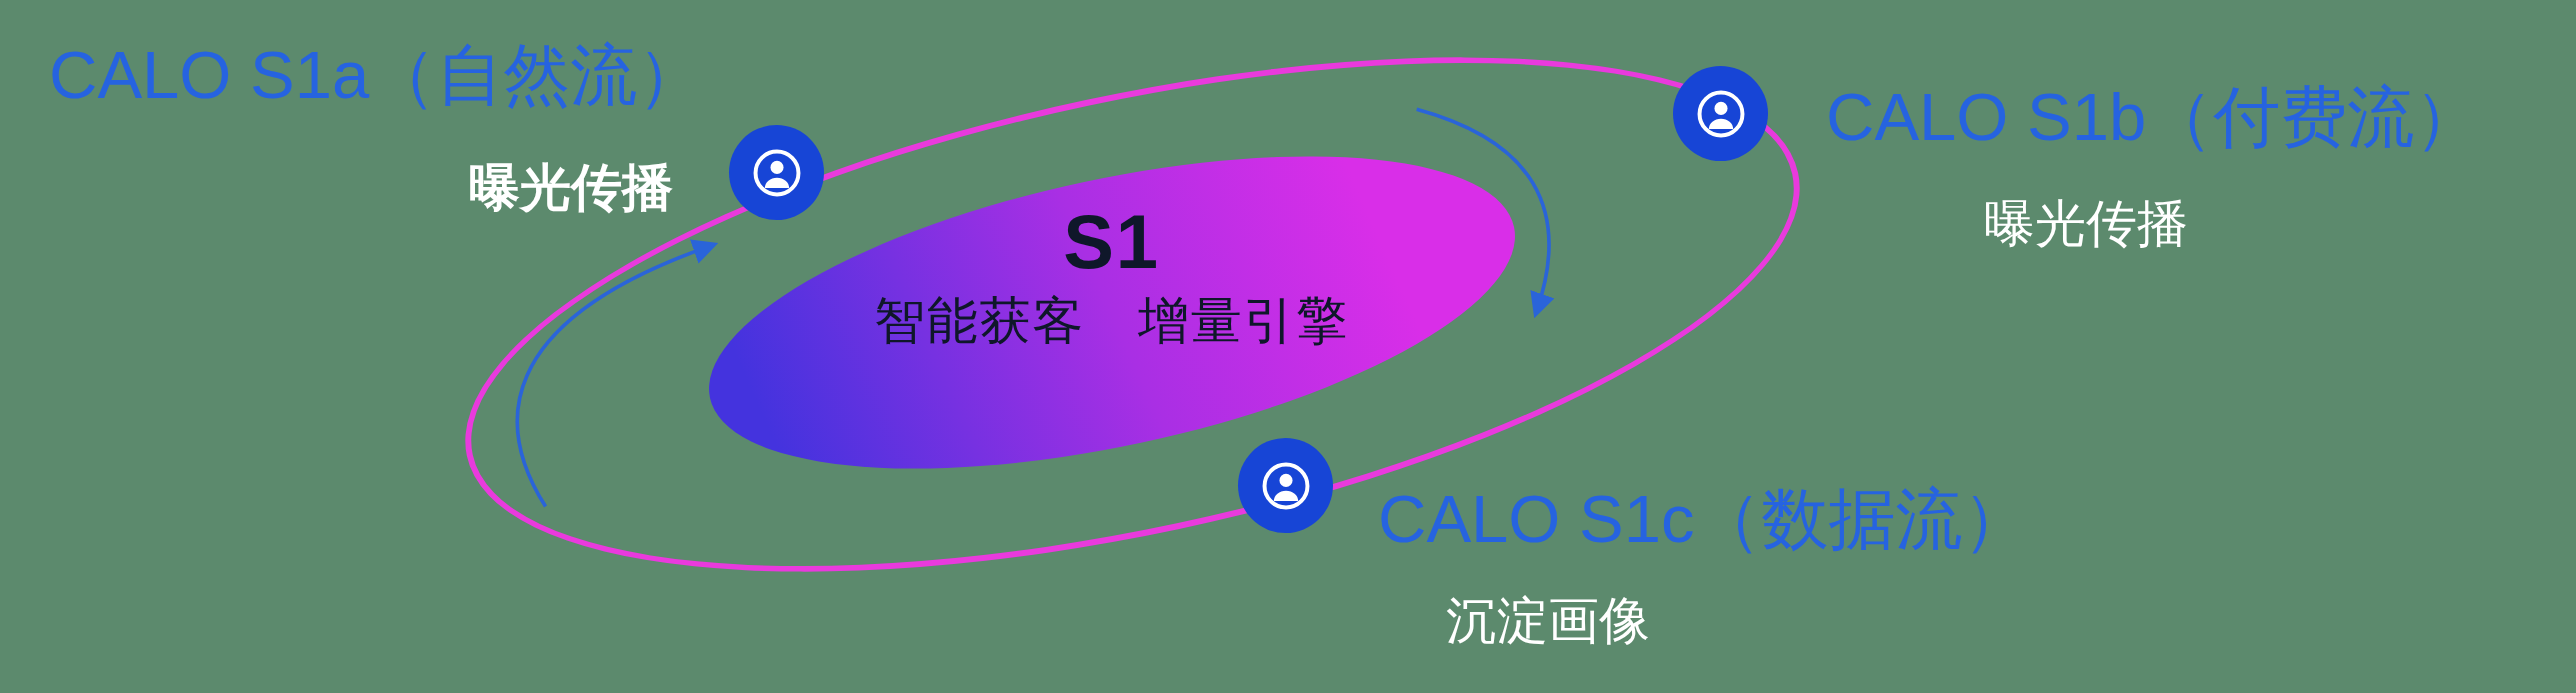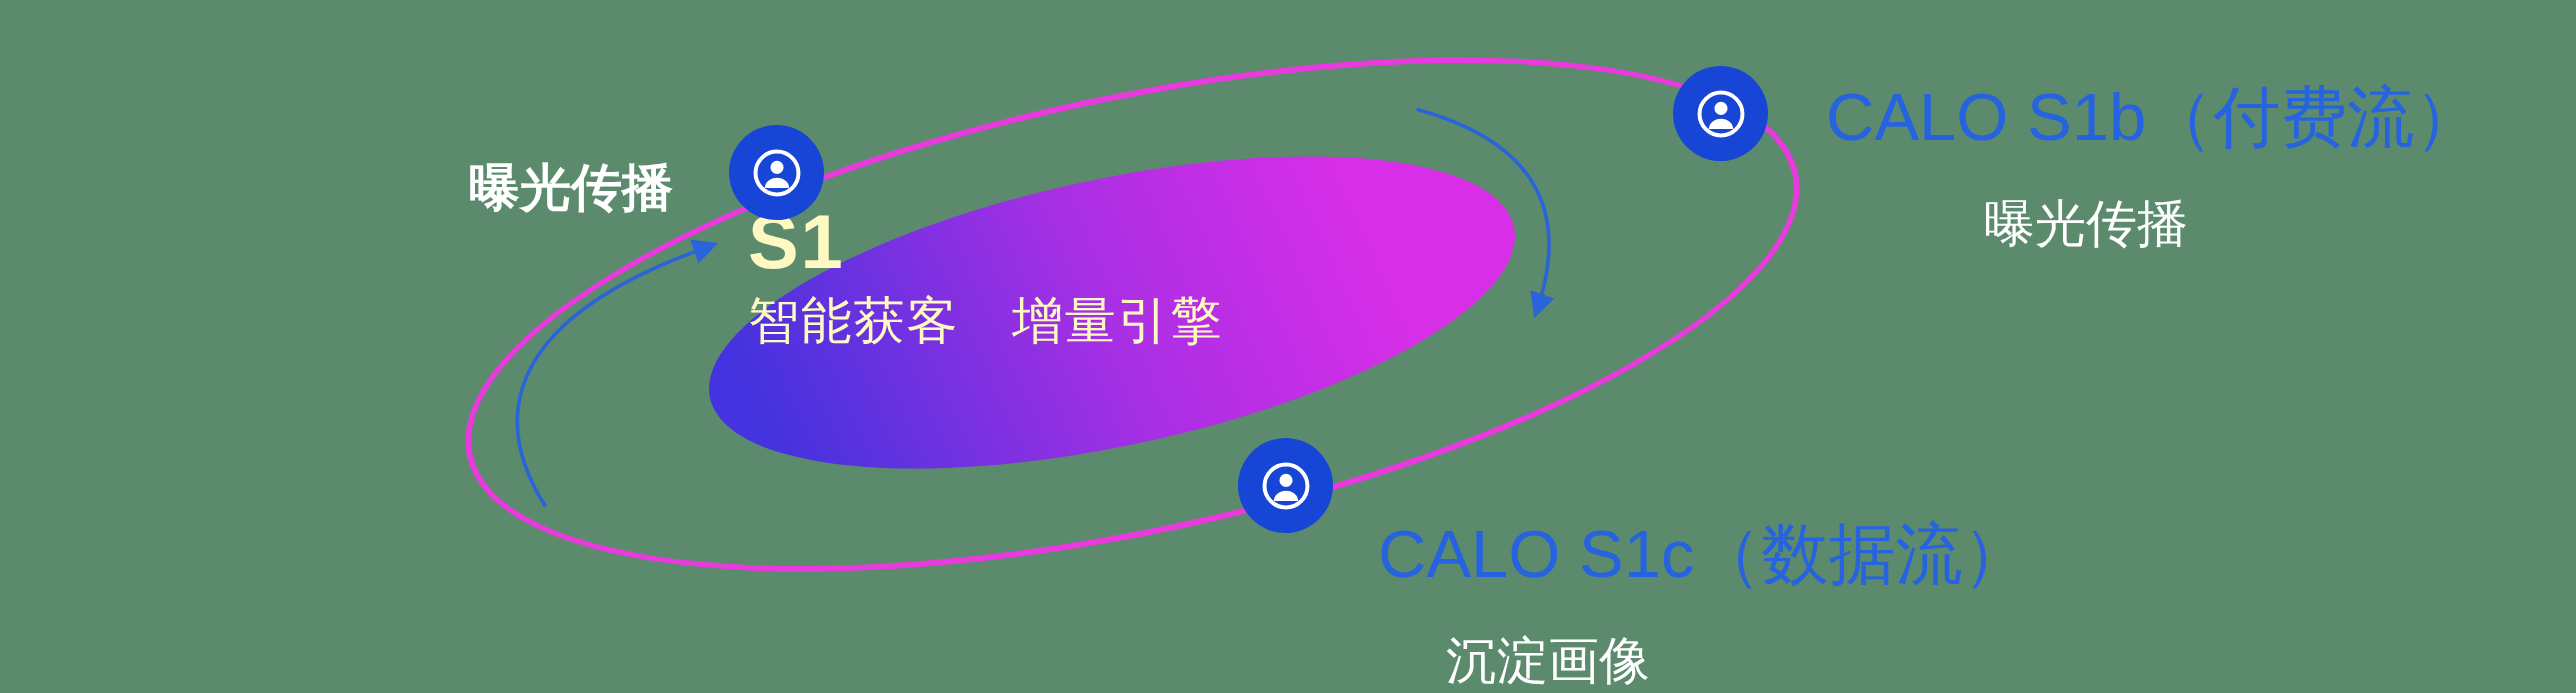--- a/index.html
+++ b/index.html
@@ -35,22 +35,22 @@
     height: 267px;
     border-radius: 50%;
     transform: rotate(-12deg);
     background: linear-gradient(78deg, #4433de 8%, #a92fe4 50%, #d92ee8 82%);
   }
   .core-text {
     position: absolute;
     left: 748px;
     top: 202px;
     width: 727px;
-    text-align: left;
-    color: #fef9c3;
+    text-align: center;
+    color: #0f172a;
   }
   .core-title {
     font-size: 76px;
     font-weight: bold;
     letter-spacing: 1.8px;
     line-height: 1.05;
   }
   .core-subtitle {
     font-size: 51px;
     margin-top: 5px;
@@ -92,22 +92,22 @@
     color: #ffffff;
     font-size: 51px;
     line-height: 1.1;
     white-space: nowrap;
     transform: translateX(-50%);
   }
   .label-a { left: 49px;   top: 38px;  }
   .sub-a   { left: 571px;  top: 160px; font-weight: bold; }
   .label-b { left: 1826px; top: 80px;  }
   .sub-b   { left: 2086px; top: 196px; }
-  .label-c { left: 1378px; top: 482px; margin-top: 35px; }
-  .sub-c   { left: 1548px; top: 593px; margin-top: 40px; }
+  .label-c { left: 1378px; top: 482px; }
+  .sub-c   { left: 1548px; top: 593px; }
 </style>
 </head>
 <body>
 
 <div class="stage">
 
   <div class="orbit"></div>
 
   <svg class="arrows" width="2576" height="694" viewBox="0 0 2833 763">
     <defs>
@@ -142,20 +142,21 @@
   </div>
 
   <div class="node node-c">
     <svg viewBox="0 0 24 24">
       <circle cx="12" cy="12" r="9.2" fill="none" stroke="#ffffff" stroke-width="1.7"></circle>
       <circle cx="12" cy="9.6" r="2.8" fill="#ffffff"></circle>
       <path d="M6.8 18.4 a5.2 4.4 0 0 1 10.4 0 z" fill="#ffffff"></path>
     </svg>
   </div>
 
+  <div class="big-label label-a">CALO S1a（自然流）</div>
   <div class="sub-label sub-a">曝光传播</div>
 
   <div class="big-label label-b">CALO S1b（付费流）</div>
   <div class="sub-label sub-b">曝光传播</div>
 
   <div class="big-label label-c">CALO S1c（数据流）</div>
   <div class="sub-label sub-c">沉淀画像</div>
 
 </div>
 

